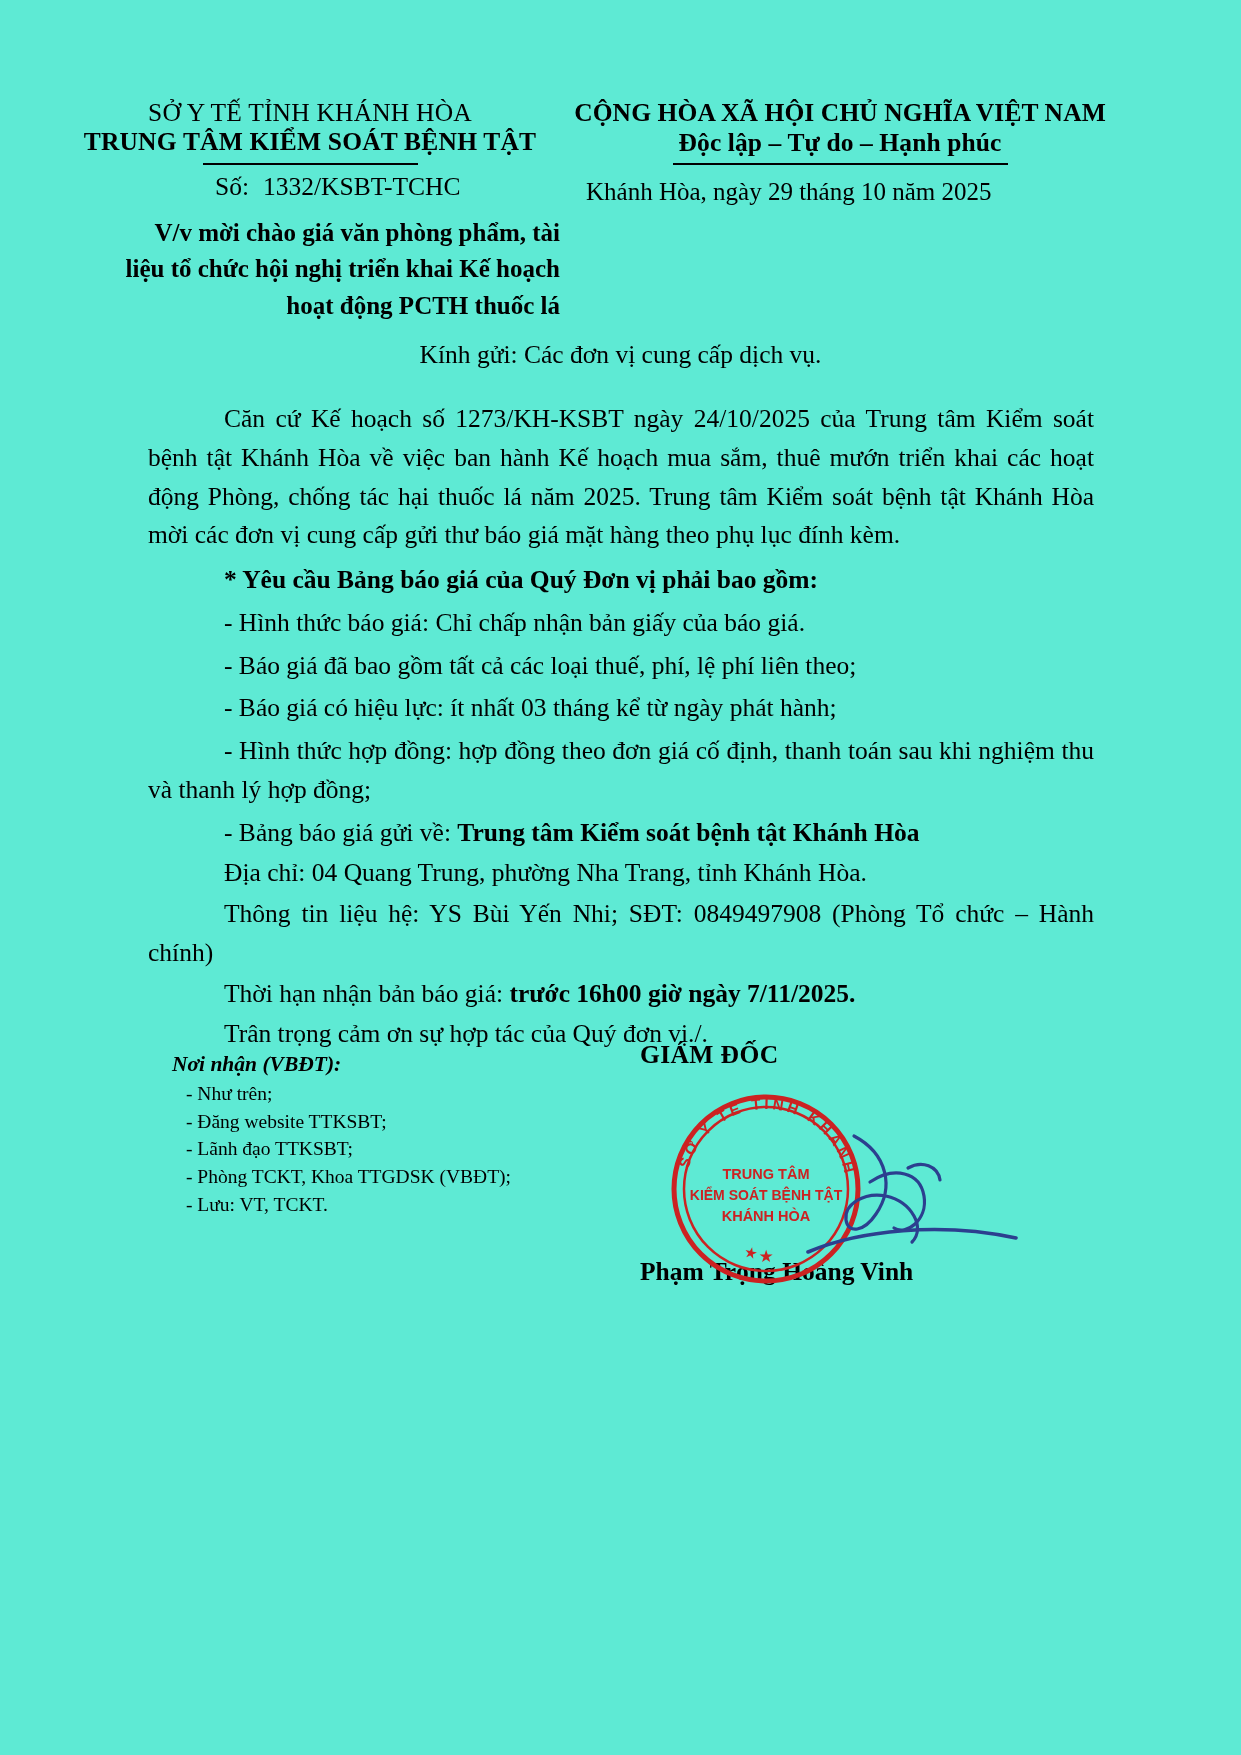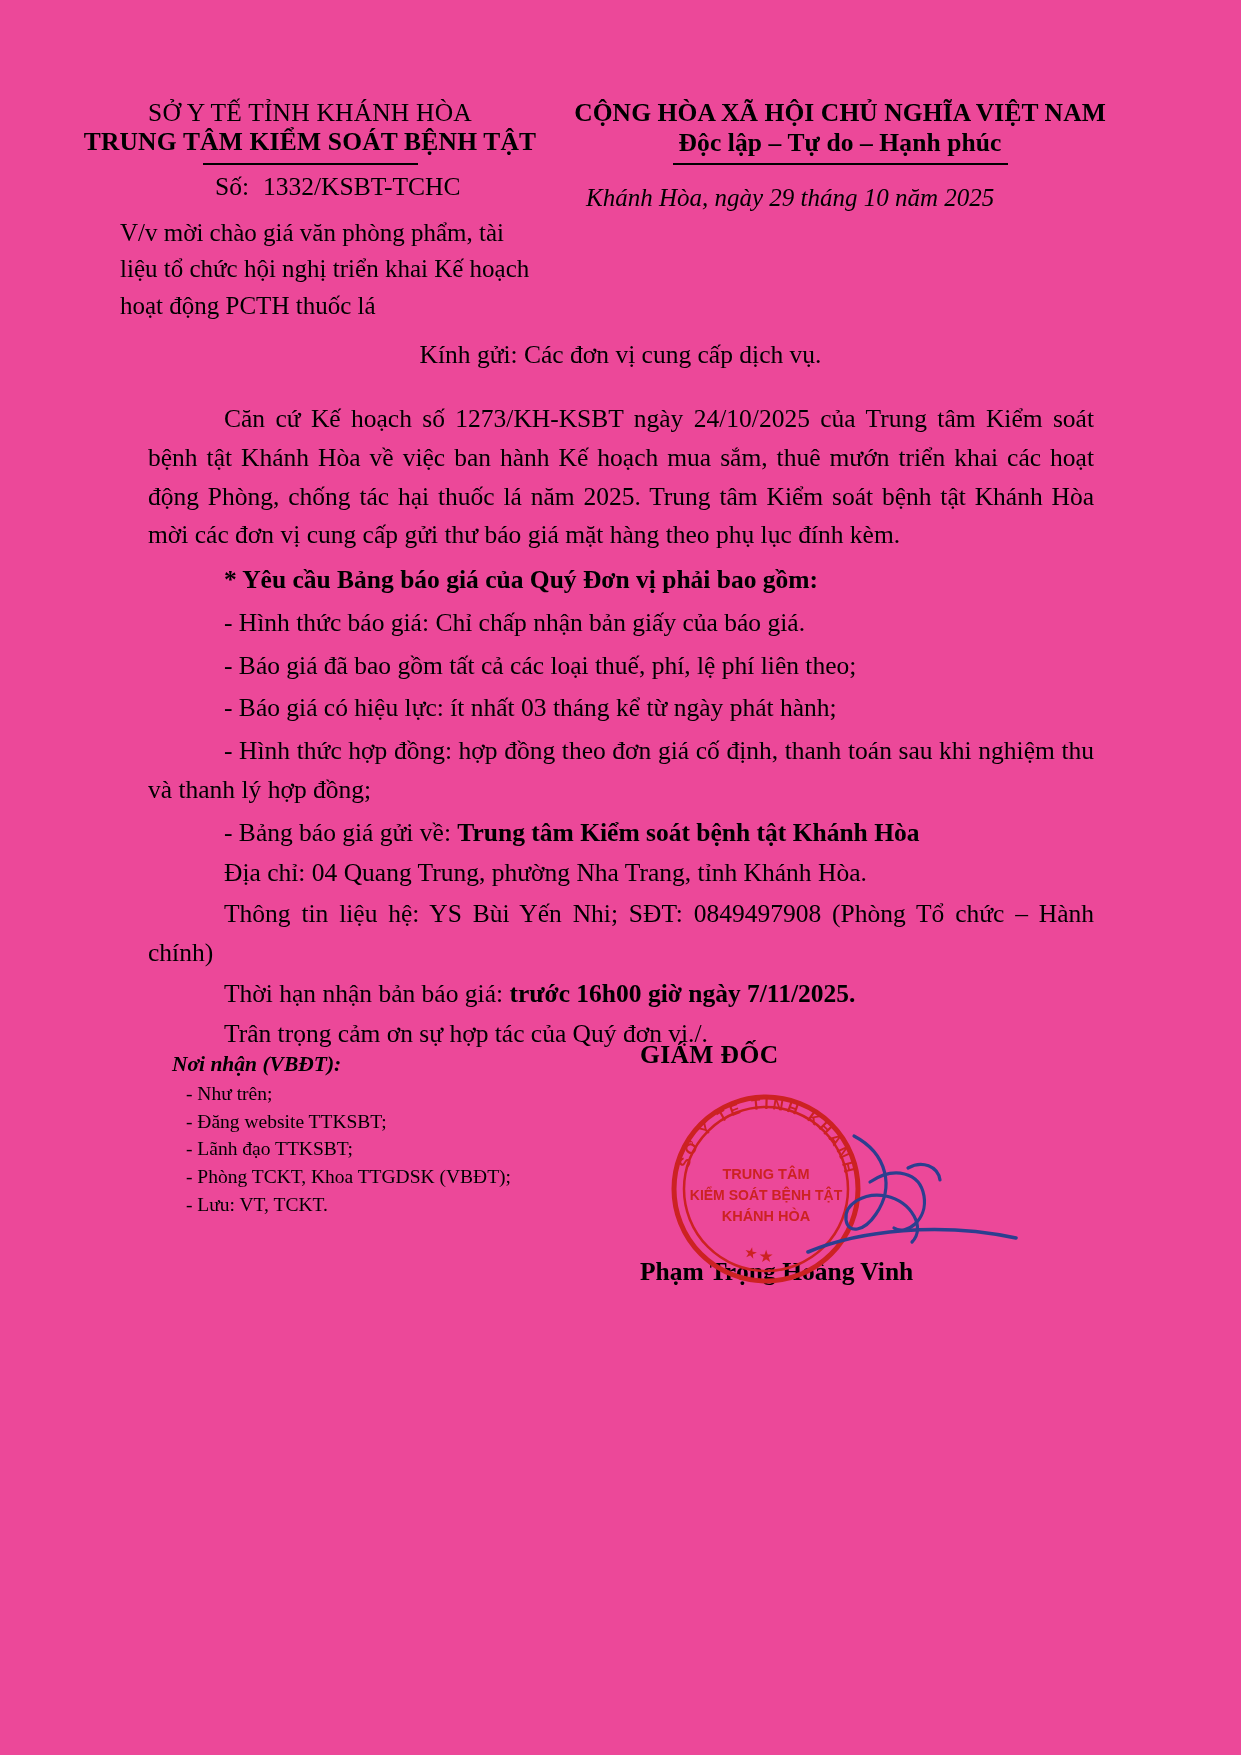--- a/index.html
+++ b/index.html
@@ -4,21 +4,21 @@
 <style>
   html, body {
     margin: 0;
     padding: 0;
     background: #ffffff;
   }
   .page {
     position: relative;
     width: 1241px;
     height: 1755px;
-    background: #ec4899;
+    background: #5eead4;
     font-family: "Liberation Serif", "DejaVu Serif", serif;
     color: #000000;
     overflow: hidden;
   }
 
   
   .header {
     position: absolute;
     top: 98px;
     left: 0;
@@ -77,35 +77,35 @@
     left: 215px;
     font-size: 25.5px;
     white-space: nowrap;
   }
   .so-label { }
   .so-number { padding-left: 14px; }
   .so-suffix { }
 
   .date-line {
     position: absolute;
-    top: 184px;
+    top: 178px;
     left: 586px;
     font-size: 25px;
-    font-style: italic;
     white-space: nowrap;
   }
 
   .subject {
     position: absolute;
     top: 215px;
     left: 120px;
     width: 440px;
-    text-align: left;
+    text-align: right;
     font-size: 25px;
     line-height: 1.45;
+    font-weight: bold;
   }
 
   
   .recipient {
     position: absolute;
     top: 340px;
     left: 0;
     width: 1241px;
     text-align: center;
     font-size: 25.5px;

